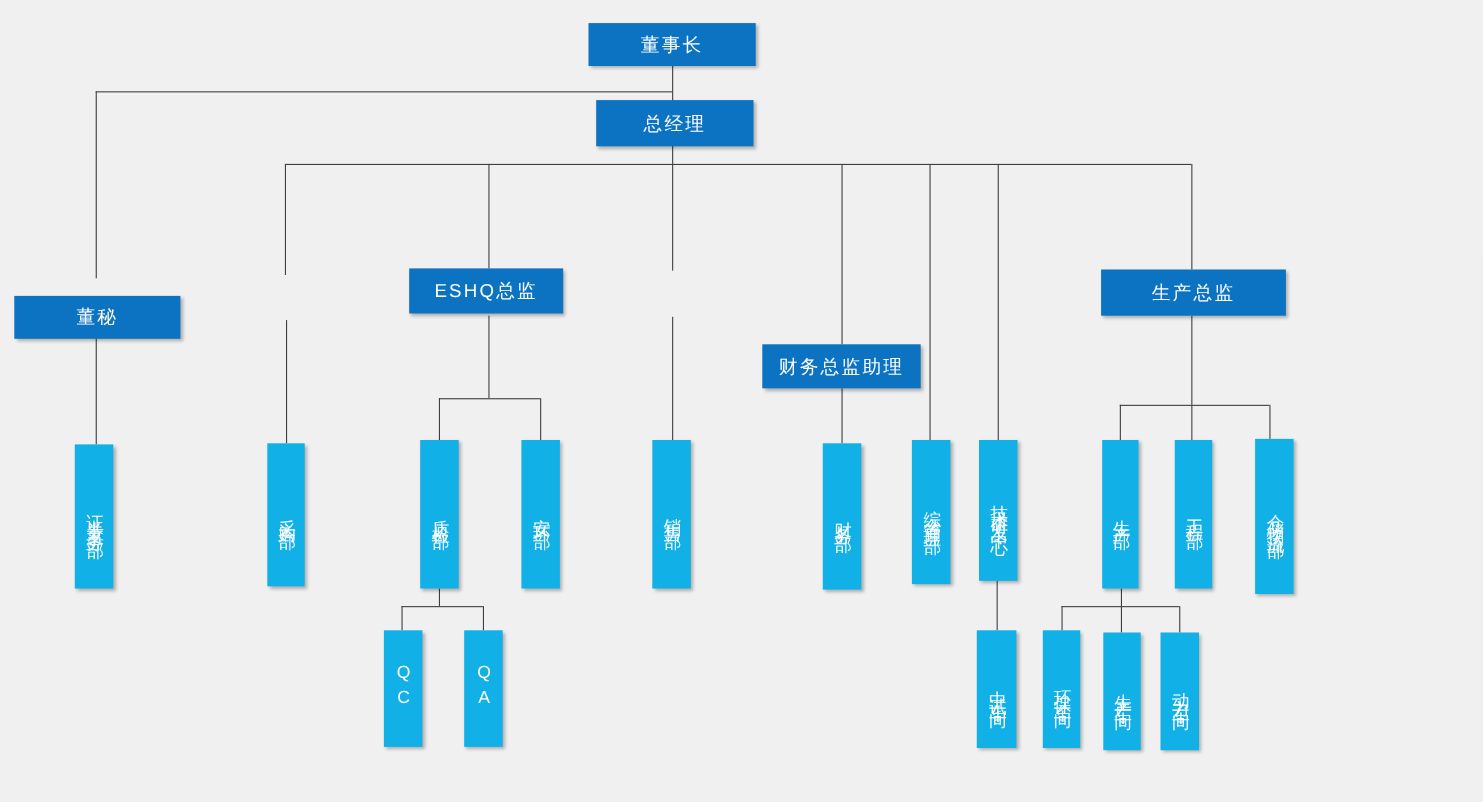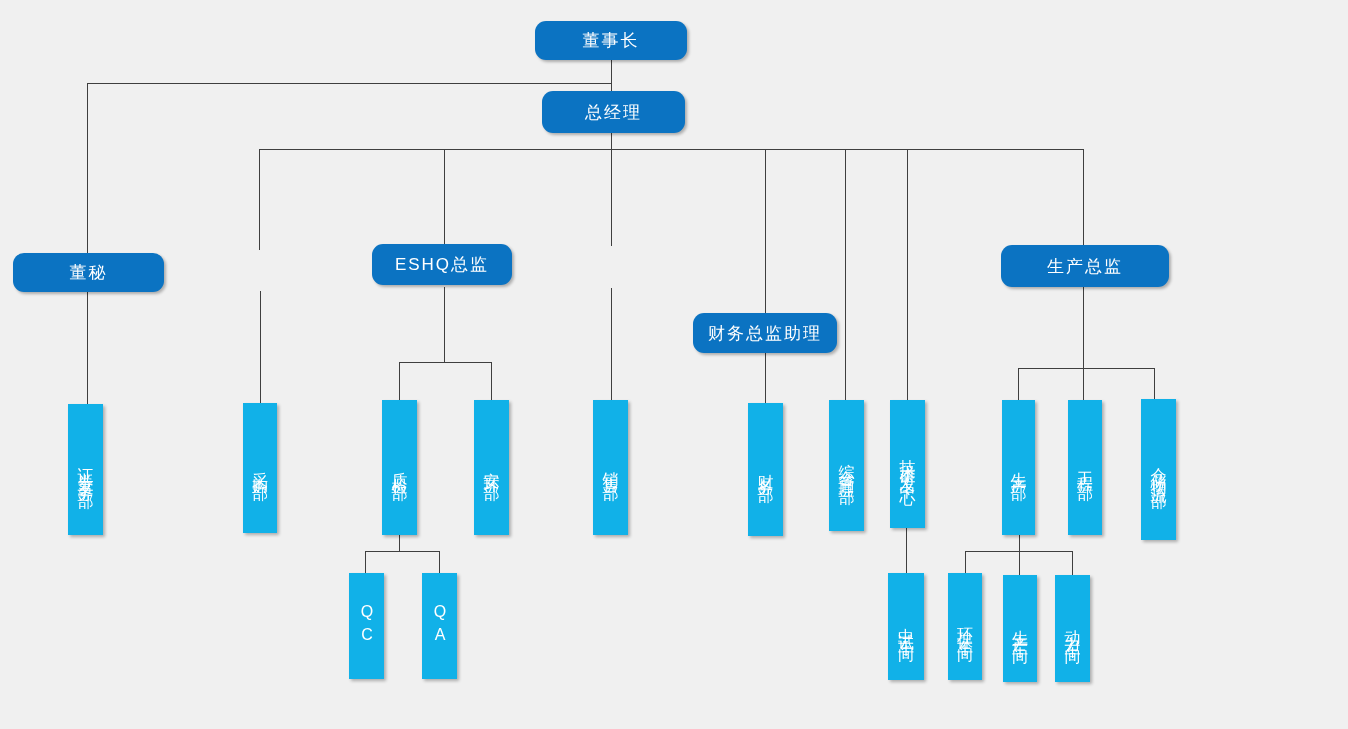--- a/index.html
+++ b/index.html
@@ -22,21 +22,20 @@
     justify-content:center;
     color:#ffffff;
     box-shadow:2px 2px 3px rgba(0,0,0,0.28);
     box-sizing:border-box;
   }
   .node.horiz {
     background:var(--director,#0b73c2);
     font-size:17px;
     letter-spacing:2px;
     white-space:nowrap;
-    border-radius:11px;
   }
   .node.vert {
     background:var(--department,#11b1e8);
     font-size:16px;
   }
   .node.vert span {
     writing-mode:vertical-lr;
     text-orientation:upright;
     letter-spacing:6px;
     line-height:1;
@@ -80,21 +79,21 @@
     <div class="connector" style="left: 965px; top: 551px; width: 107px; height: 1px;"></div>
     <div class="connector" style="left: 965px; top: 551px; width: 1px; height: 22px;"></div>
     <div class="connector" style="left: 1019px; top: 551px; width: 1px; height: 24px;"></div>
     <div class="connector" style="left: 1072px; top: 551px; width: 1px; height: 24px;"></div>
     <div class="node horiz" style="left: 535px; top: 21px; width: 152px; height: 39px;">
       <span>董事长</span>
     </div>
     <div class="node horiz" style="left: 542px; top: 91px; width: 143px; height: 42px; text-align: center;">
       <span>总经理</span>
     </div>
-    <div class="node horiz" style="left: 13px; top: 253px; width: 151px; height: 39px;">
+    <div class="node horiz" style="left: 13px; top: 269px; width: 151px; height: 39px;">
       <span>董秘</span>
     </div>
     <div class="node horiz" style="left: 372px; top: 244px; width: 140px; height: 41px;">
       <span>ESHQ总监</span>
     </div>
     <div class="node horiz" style="left: 693px; top: 313px; width: 144px; height: 40px;">
       <span>财务总监助理</span>
     </div>
     <div class="node horiz" style="left: 1001px; top: 245px; width: 168px; height: 42px;">
       <span>生产总监</span>

